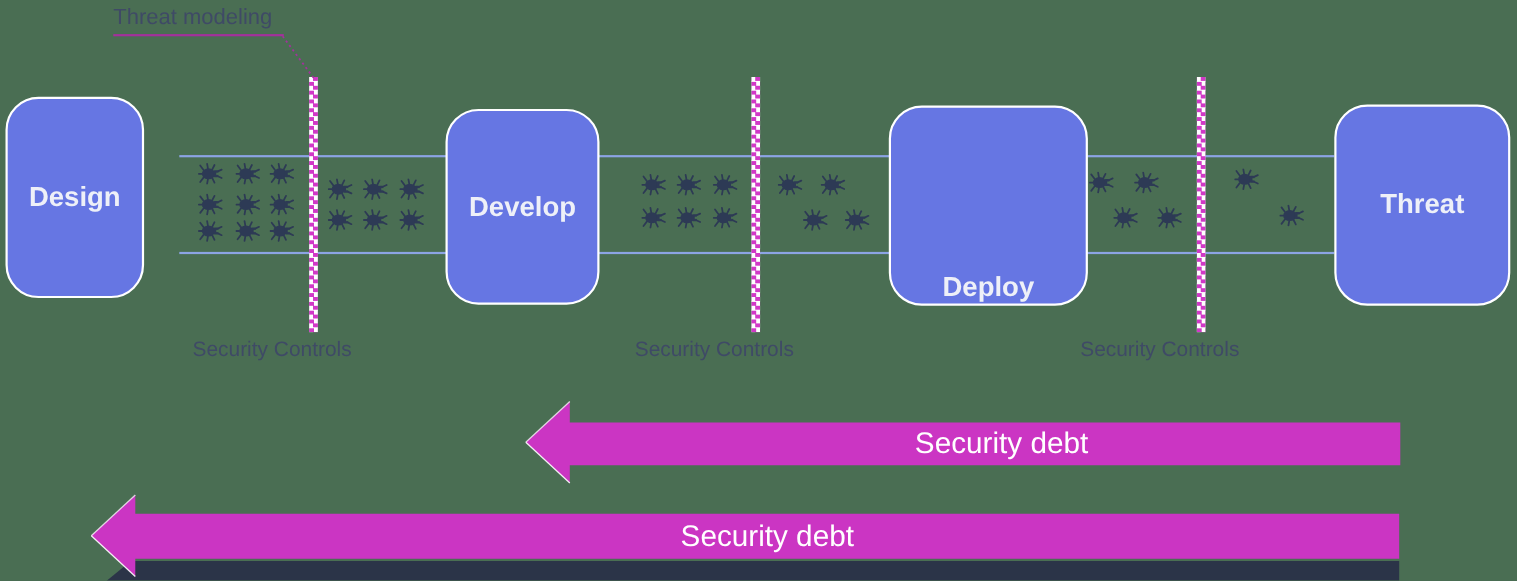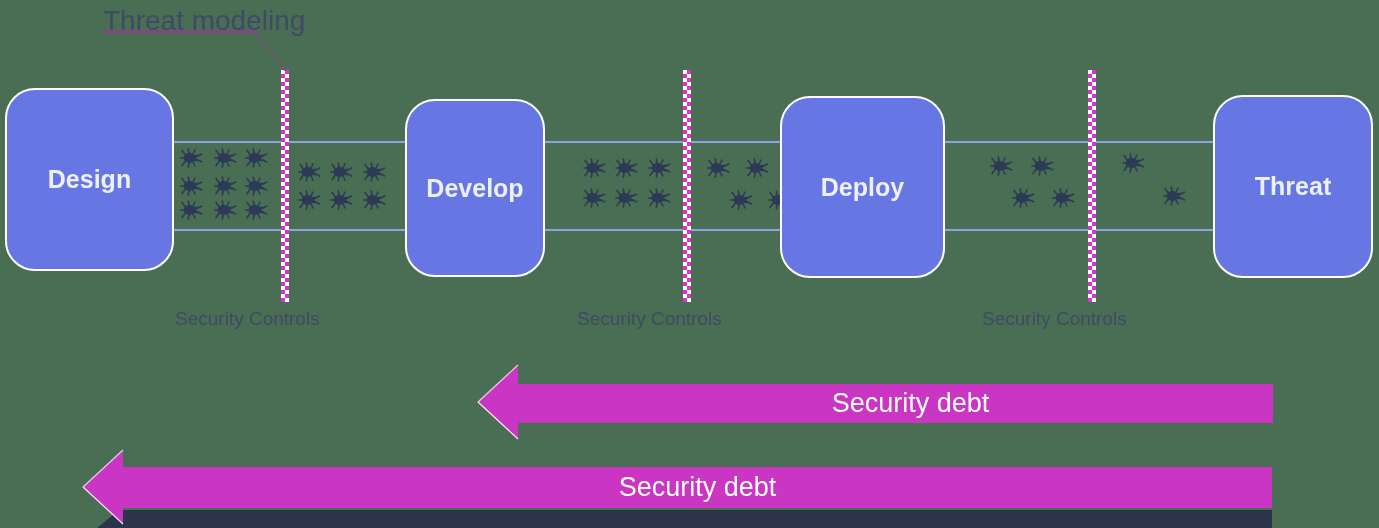--- a/index.html
+++ b/index.html
@@ -21,37 +21,37 @@
 
   
   .channel-line{position:absolute;left:163px;width:1050px;height:2px;background:var(--channel);}
   #channel-top{top:141px;}
   #channel-bottom{top:229px;}
 
   
   .box{position:absolute;background:var(--box-fill);border:2px solid var(--box-border);
        border-radius:30px;display:flex;align-items:center;justify-content:center;
        color:var(--box-text);font-weight:bold;font-size:25px;box-sizing:border-box;z-index:5;}
-  #box-design{left:5px;top:88px;width:169px;height:183px;text-align:right;}
+  #box-design{left:5px;top:88px;width:126px;height:183px;text-align:right;}
   #box-develop{left:405px;top:99px;width:140px;height:178px;}
-  #box-deploy{left:780px;top:96px;width:165px;height:182px;}
+  #box-deploy{left:808px;top:96px;width:181px;height:182px;align-items:flex-end;}
   #box-operate{left:1213px;top:95px;width:160px;height:183px;}
 
   
   .control-bar{position:absolute;top:70px;width:8px;height:232px;z-index:4;
        background:repeating-conic-gradient(var(--bar-magenta) 0% 25%, #ffffff 0% 50%);
        background-size:8px 8px;}
   #bar-1{left:281px;} #bar-2{left:683px;} #bar-3{left:1088px;}
 
   .control-label{position:absolute;top:308px;width:220px;text-align:left;
        color:var(--label-text);font-size:19px;z-index:4;}
   #ctrl-label-1{left:175px;} #ctrl-label-2{left:577px;} #ctrl-label-3{left:982px;}
 
   
-  .threat-label{position:absolute;left:103px;top:5px;font-size:28px;color:var(--label-text);z-index:6;}
+  .threat-label{position:absolute;left:103px;top:5px;font-size:20px;color:var(--label-text);z-index:6;}
   .threat-underline{position:absolute;left:103px;top:31px;width:155px;height:2px;background:var(--leader);z-index:6;}
   .leader-svg{position:absolute;left:250px;top:28px;z-index:6;}
 
   
   .bug{position:absolute;color:var(--bug);z-index:3;}
 
   
   #arrows-svg{position:absolute;left:0;top:0;z-index:7;}
   .arrow-label{position:absolute;color:#ffffff;font-size:27px;text-align:center;z-index:8;}
   #arrow-label-1{left:518px;top:384px;width:755px;height:39px;line-height:39px;padding-left:30px;box-sizing:border-box;}

